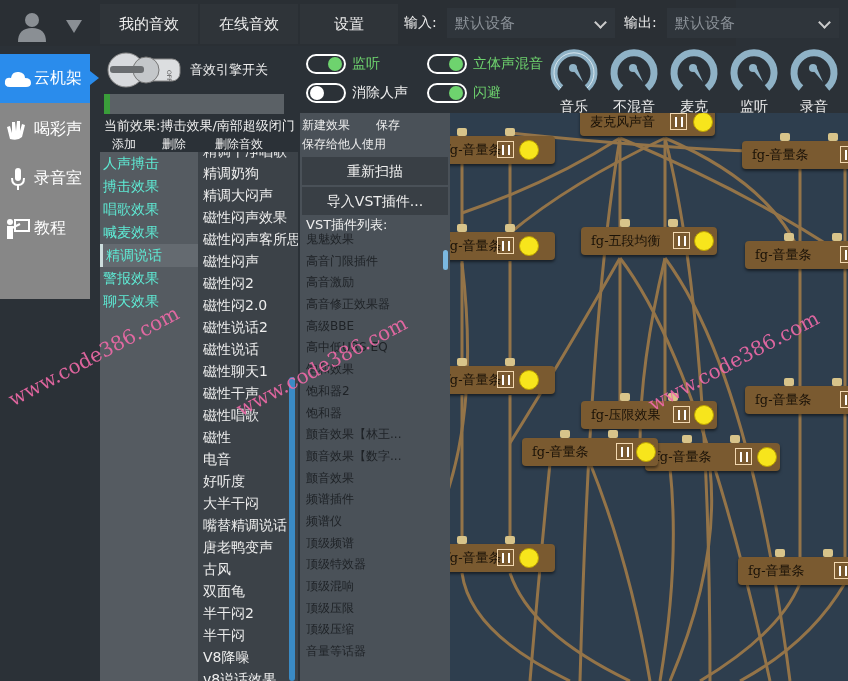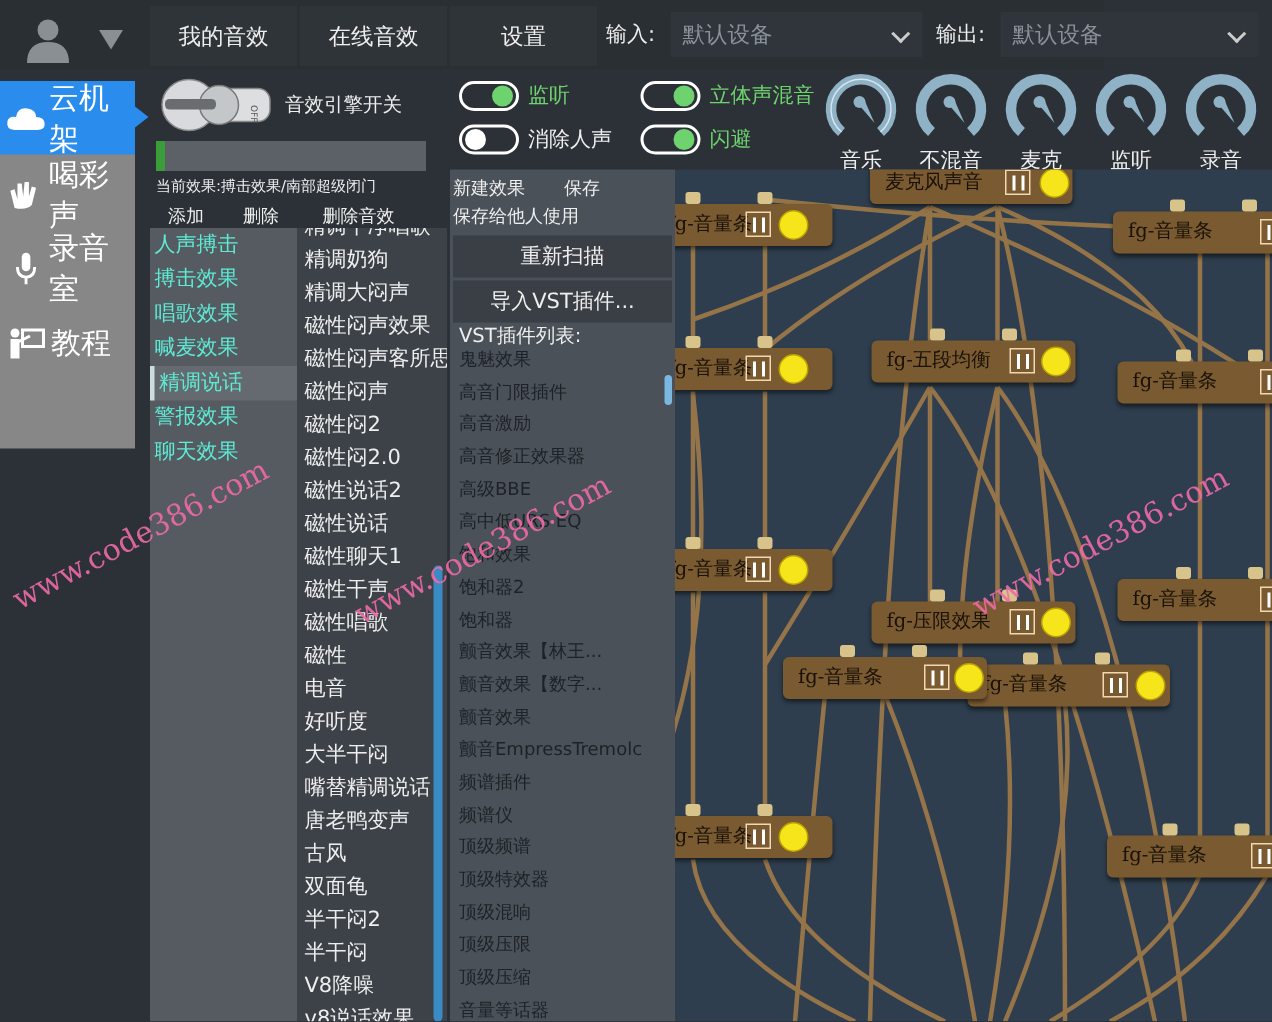--- a/index.html
+++ b/index.html
@@ -5,36 +5,36 @@
 *{box-sizing:border-box;margin:0;padding:0}
 body{width:848px;height:681px;overflow:hidden;background:#2b3137;font-family:"DejaVu Sans","Liberation Sans",sans-serif;color:#e6e6e6;position:relative}
 .topbar{position:absolute;left:0;top:0;width:736px;height:46px;background:#2a2f34}
 .avatar{position:absolute;left:16px;top:10px;width:32px;height:32px}
 .avatar-caret{position:absolute;left:66px;top:20px;width:0;height:0;border-left:8px solid transparent;border-right:8px solid transparent;border-top:13px solid #8a8f94}
 .nav-tab{position:absolute;top:4px;height:40px;line-height:40px;text-align:center;font-size:15px;color:#eee;background:#2f3439}
 .io-label{position:absolute;top:14px;font-size:14px;color:#eee}
 .io-select{position:absolute;top:8px;height:30px;background:#2f353b;color:#8a9097;font-size:15px;line-height:30px;padding-left:8px}
 .io-select .chev{position:absolute;right:10px;top:10px;width:9px;height:9px;border-right:2px solid #ccc;border-bottom:2px solid #ccc;transform:rotate(45deg)}
 .sidebar{position:absolute;left:0;top:54px;width:90px;height:245px;background:#878787}
-.sb-item{position:absolute;left:0;width:90px;height:49px;display:flex;align-items:center;font-size:20px;color:#fff}
+.sb-item{position:absolute;left:0;width:90px;height:49px;display:flex;align-items:center;font-size:16px;color:#fff}
 .sb-item.active{background:#2a8cec;left:0;width:90px}
 .sb-item .ico{width:28px;text-align:center;margin-left:4px;margin-right:2px}
 .sb-arrow{position:absolute;left:90px;top:71px;width:0;height:0;border-top:7px solid transparent;border-bottom:7px solid transparent;border-left:9px solid #2a8cec}
 .engine-toggle{position:absolute;left:106px;top:50px;width:80px;height:40px}
 .engine-label{position:absolute;left:190px;top:61px;font-size:13px;color:#eee}
 .progress{position:absolute;left:104px;top:94px;width:180px;height:20px;background:#5b6166}
 .progress .fill{width:6px;height:100%;background:#3a9d3a}
 .toggle-row{position:absolute;display:flex;align-items:center;font-size:14px}
 .tg{width:40px;height:20px;border:2px solid #fff;border-radius:11px;position:relative;margin-right:6px}
 .tg .knob{position:absolute;top:1px;width:14px;height:14px;border-radius:50%}
 .tg.on .knob{right:2px;background:#6ed36e}
 .tg.off .knob{left:2px;background:#fff}
 .knob-wrap{position:absolute;top:46px;width:50px;text-align:center}
 .knob-wrap .lbl{font-size:14px;color:#eee;margin-top:0;white-space:nowrap}
-.cur-effect{position:absolute;left:104px;top:117px;font-size:10px;color:#eee;white-space:nowrap}
+.cur-effect{position:absolute;left:104px;top:117px;font-size:13px;color:#eee;white-space:nowrap}
 .mini-btn{position:absolute;top:136px;font-size:12px;color:#eee}
 .list1{position:absolute;left:100px;top:152px;width:98px;height:529px;background:#555b61}
 .list1 .it{height:23px;line-height:23px;font-size:14px;padding-left:3px;color:#5eead4}
 .list1 .it.sel{background:#646a70;border-left:3px solid #cdd}
 .list2{position:absolute;left:198px;top:152px;width:100px;height:529px;background:#3c4248;overflow:hidden}
 .list2 .it{height:22px;line-height:22px;font-size:14px;padding-left:5px;color:#eee;white-space:nowrap}
 .list2 .scroll{position:absolute;right:3px;top:225px;width:6px;height:304px;background:#3a8ac4;border-radius:3px}
 .col3{position:absolute;left:300px;top:113px;width:150px;height:568px;background:#4a5158}
 .c3btn{position:absolute;font-size:12px;color:#eee;}
 .bigbtn{position:absolute;left:302px;width:146px;height:28px;line-height:28px;background:#393f45;text-align:center;font-size:14px;color:#eee}
@@ -247,21 +247,20 @@
   <div class="it">高音激励</div>
   <div class="it">高音修正效果器</div>
   <div class="it">高级BBE</div>
   <div class="it">高中低URS EQ</div>
   <div class="it">饱和效果</div>
   <div class="it">饱和器2</div>
   <div class="it">饱和器</div>
   <div class="it">颤音效果【林王...</div>
   <div class="it">颤音效果【数字...</div>
   <div class="it">颤音效果</div>
-  <div class="it">颤音EmpressTremolc</div>
   <div class="it">频谱插件</div>
   <div class="it">频谱仪</div>
   <div class="it">顶级频谱</div>
   <div class="it">顶级特效器</div>
   <div class="it">顶级混响</div>
   <div class="it">顶级压限</div>
   <div class="it">顶级压缩</div>
   <div class="it">音量等话器</div>
   </div>
 </div>

